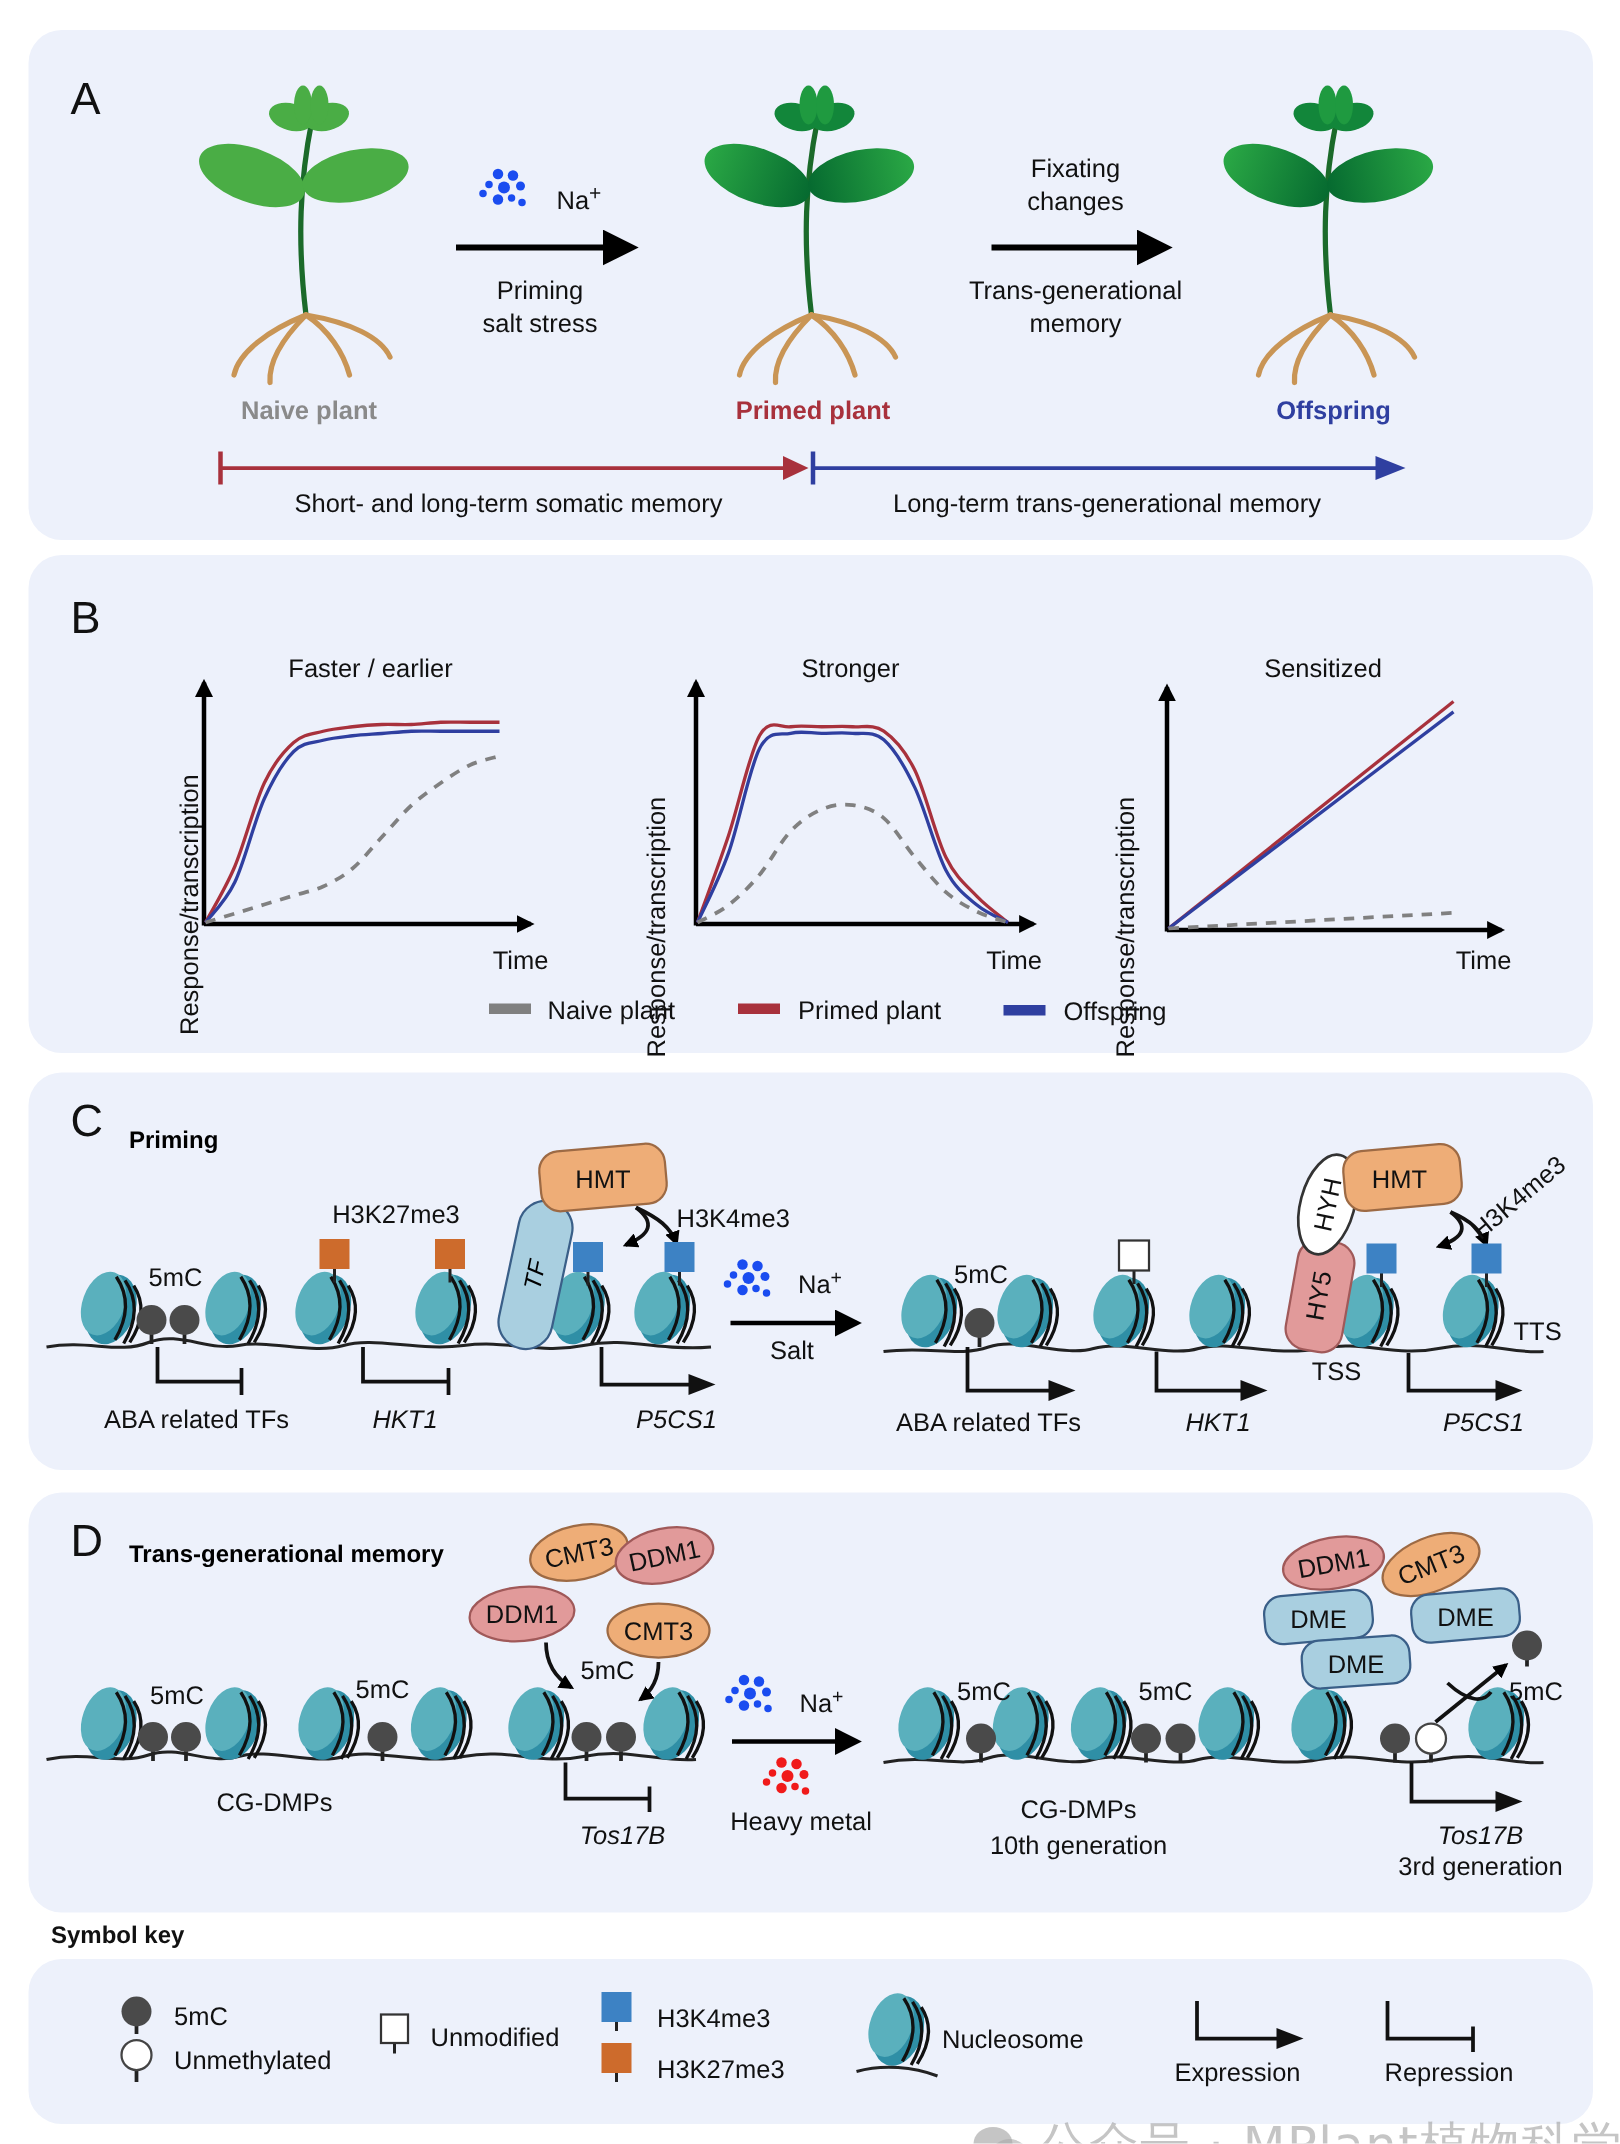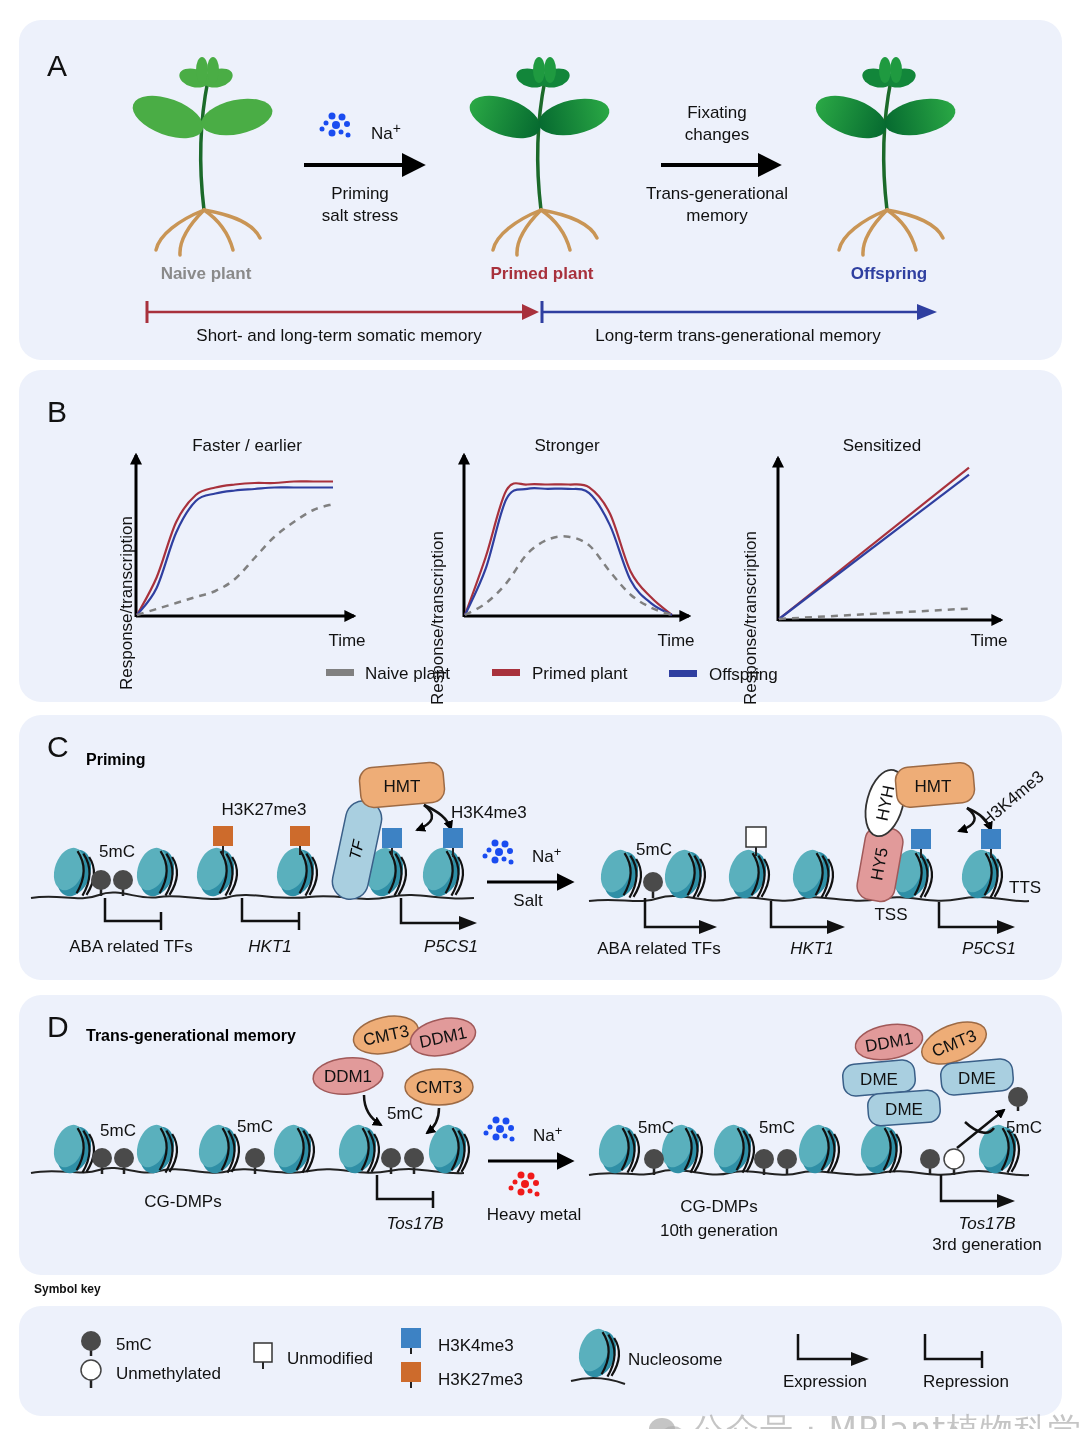--- a/index.html
+++ b/index.html
@@ -9,21 +9,21 @@
   #pB{top:370px;height:332px;}
   #pC{top:715px;height:265px;}
   #pD{top:995px;height:280px;}
   #pK{top:1306px;height:110px;}
   svg{position:absolute;left:0;top:0;overflow:visible;}
   .t{font-family:"Liberation Sans",sans-serif;}
   .lbl{font-size:17px;fill:#111;}
   .big{font-size:30px;fill:#111;}
   .bold{font-weight:bold;}
   .ital{font-style:italic;}
-  .key-title{position:absolute;left:34px;top:1282px;font-size:12px;font-weight:bold;}
+  .key-title{position:absolute;left:34px;top:1282px;font-size:16px;font-weight:bold;}
   .watermark{position:absolute;left:648px;top:1408px;font-size:33px;color:rgba(150,150,150,0.55);font-family:"DejaVu Sans",sans-serif;white-space:nowrap;letter-spacing:1px;text-align:center;}
   .wm-icon{display:inline-block;width:38px;height:30px;vertical-align:middle;margin-right:6px;}
 </style>
 </head>
 <body>
 
 <svg width="0" height="0" style="position:absolute">
   <defs>
     <linearGradient id="leafDark" x1="0" x2="1" y1="0" y2="0">
       <stop offset="0" stop-color="#2aa845"></stop>

